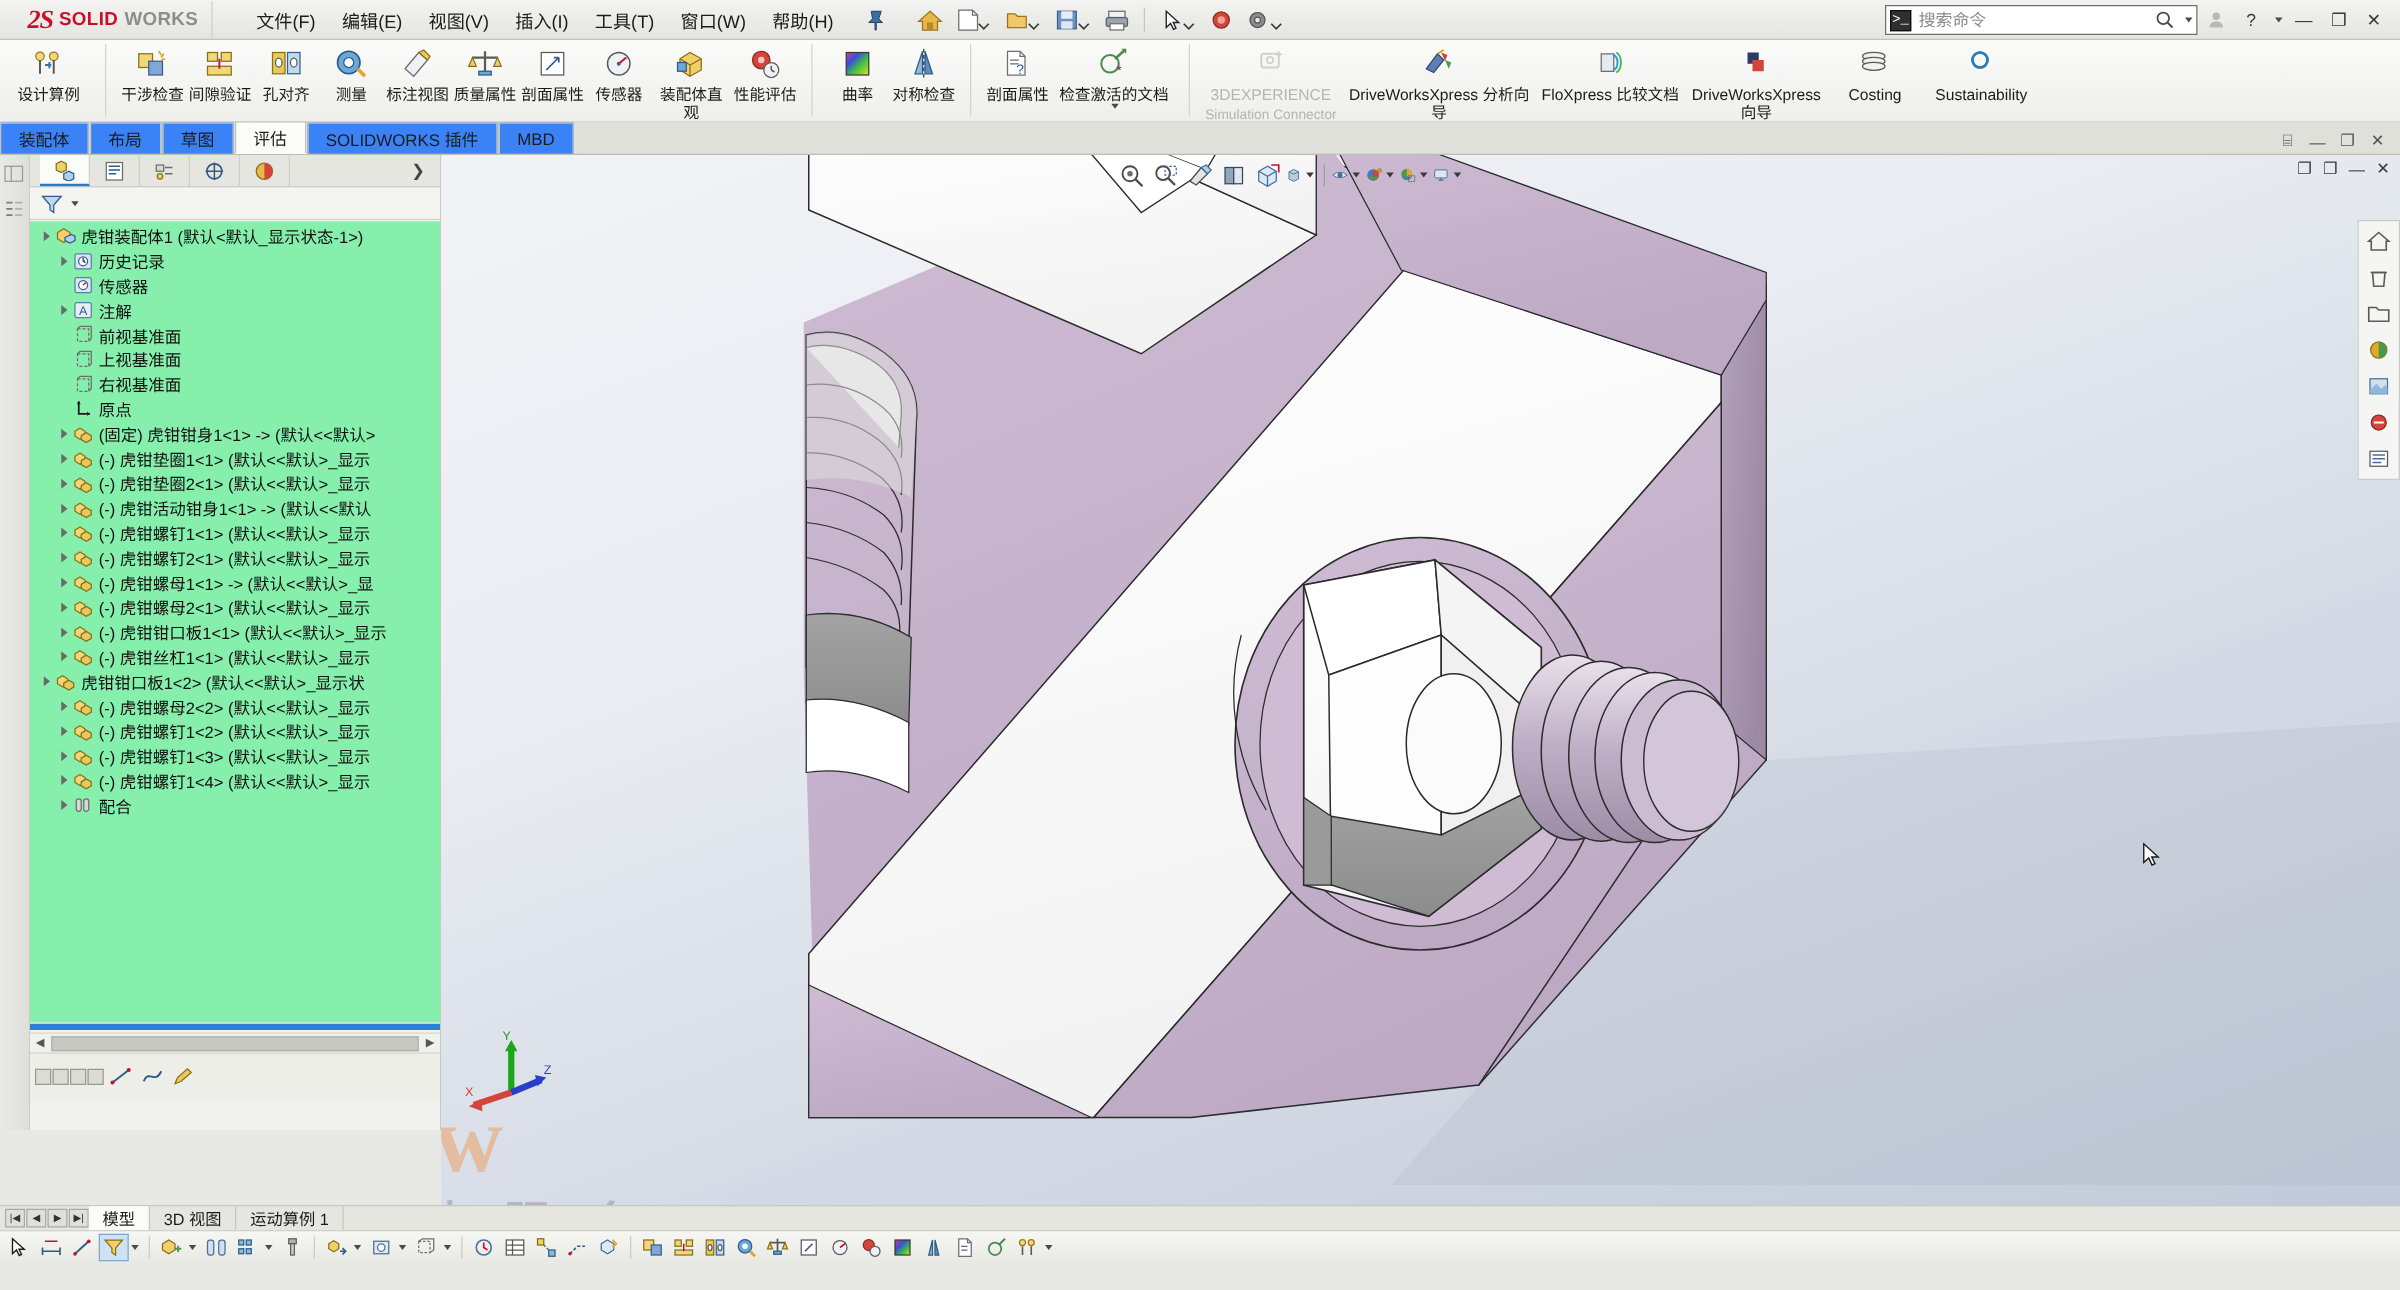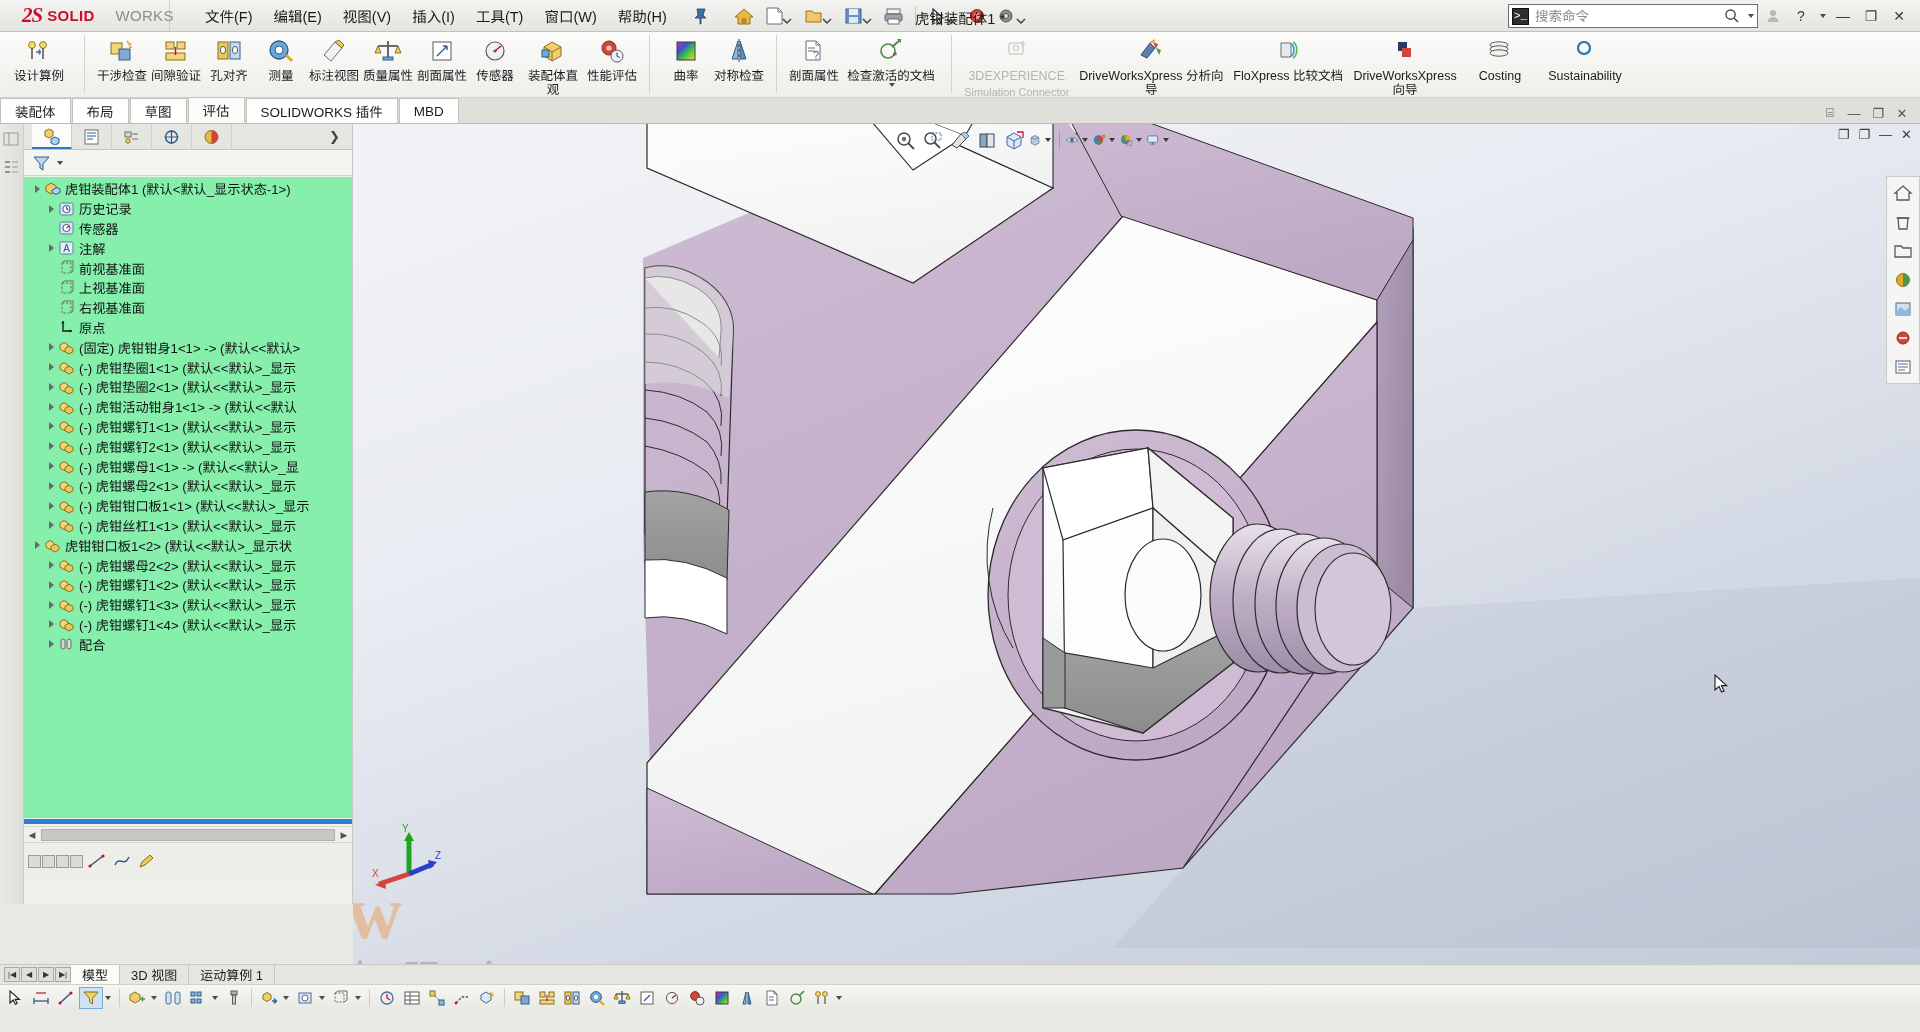--- a/index.html
+++ b/index.html
@@ -23,21 +23,21 @@
   .sw-logo {
     width: 170px; height: 30px; display: flex; align-items: center;
     padding-left: 22px; gap: 5px;
     border-right: 1px solid #cfcfc9;
   }
   .sw-logo .ds {
     font-family: "Liberation Serif", serif; font-style: italic; font-weight: bold;
     font-size: 21px; color: #c8102e; letter-spacing: -1px;
   }
   .sw-logo .solid { font-weight: bold; font-size: 15px; color: #c8102e; letter-spacing: .3px; }
-  .sw-logo .works { font-weight: normal; font-size: 15px; color: #8d8d8d; letter-spacing: .3px; margin-left: 16px; }
+  .sw-logo .works { font-weight: bold; font-size: 15px; color: #8d8d8d; letter-spacing: .3px; }
 
   .menubar { display: flex; align-items: center; height: 48px; margin-left: 26px; gap: 3px; text-align: right; }
   .menu-item {
     font-size: 14.5px; color: #1b1b1b; padding: 4px 9px; white-space: nowrap; cursor: default;
   }
 
   .pin-icon { margin-left: 14px; width: 22px; height: 22px; position: relative; }
 
   .qat { display: flex; align-items: center; height: 32px; margin-left: 18px; gap: 2px; }
   .qat-btn {
@@ -100,21 +100,21 @@
   .rib-ico { width: 30px; height: 30px; position: relative; flex: none; }
 
   
   .cmdtabs {
     position: absolute; left: 0; top: 98px; width: 1920px; height: 26px;
     background: #e0e0db; border-bottom: 1px solid #bdbdb8;
     display: flex; align-items: flex-end;
   }
   .cmdtab {
     height: 25px; padding: 0 14px; display: flex; align-items: center;
-    font-size: 13.5px; color: #1c1c1c; background: #ffffff;
+    font-size: 13.5px; color: #1c1c1c; background: #3b82f6;
     border: 1px solid #c2c2bc; border-bottom: none; margin-right: 1px;
   }
   .cmdtab.active { background: #fbfbfa; border-bottom: 1px solid #fbfbfa; height: 26px; }
   .cmdtab-right { margin-left: auto; display: flex; align-items: center; gap: 8px; padding: 0 10px 3px 0; }
   .ctr-btn { width: 16px; height: 14px; display: flex; align-items: center; justify-content: center; color: #555; font-size: 13px; }
 
   
   .leftpanel {
     position: absolute; left: 0; top: 124px; width: 353px; height: 780px;
     background: #f0f0ec; border-right: 1px solid #c9c9c4;
@@ -353,21 +353,20 @@
         <svg width="32" height="20" viewBox="0 0 32 20">
             <g fill="#8c8c8c" stroke="#555">
               <circle cx="10" cy="10" r="6"></circle>
               <circle cx="10" cy="10" r="2.4" fill="#e7e7e7"></circle>
             </g>
             <path d="M21 13 l4 4 l4 -4" fill="none" stroke="#3a3a3a" stroke-width="1.4"></path>
           </svg>
       </div>
     </div>
 
-    <div class="doc-title">虎钳装配体1 *</div>
 
     <div class="title-right">
       <div class="searchbox">
         <span class="cmdicon">&gt;_</span>
         <input value="" placeholder="搜索命令" style="">
         <svg width="16" height="16" viewBox="0 0 16 16">
             <circle cx="6.6" cy="6.6" r="4.6" fill="none" stroke="#4a4a4a" stroke-width="1.4"></circle>
             <path d="M10.2 10.2 L14 14" stroke="#4a4a4a" stroke-width="1.6"></path>
           </svg>
         <span class="caret"></span>

